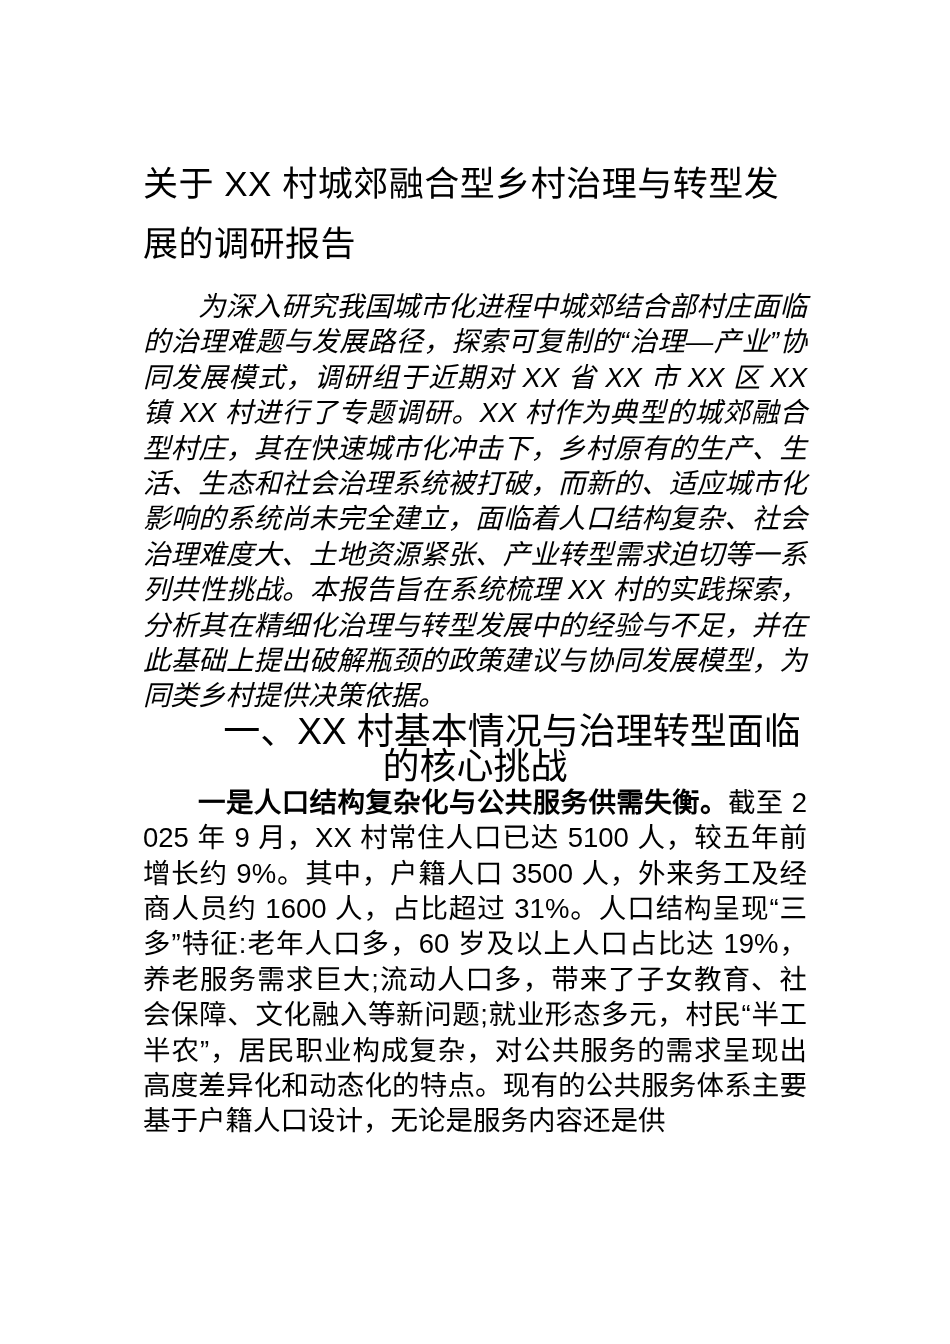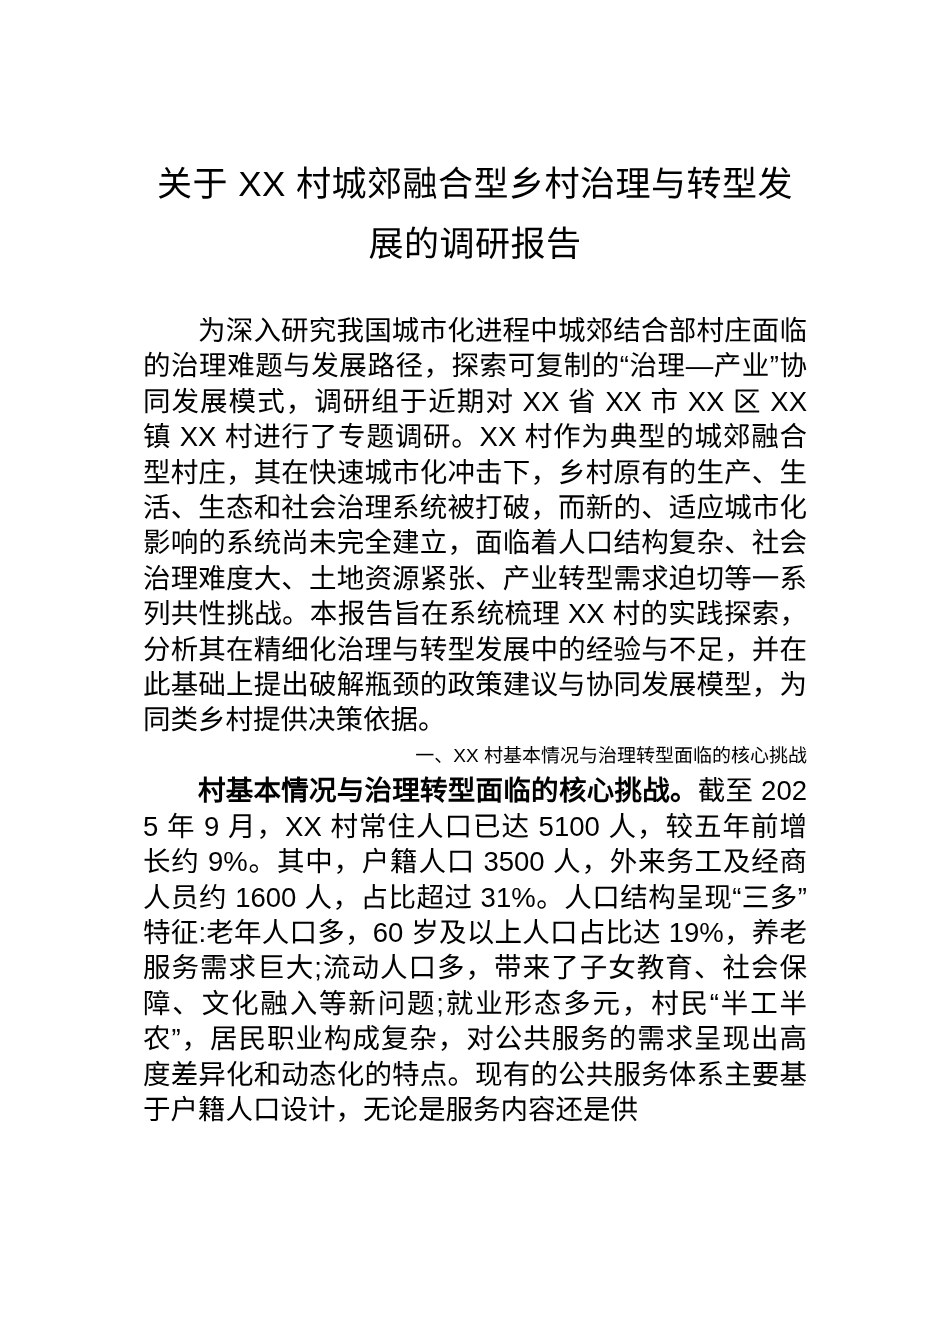--- a/index.html
+++ b/index.html
@@ -27,21 +27,20 @@
     left: 143px;
     top: 0;
     width: 664px;
   }
 
   
   .doc-title {
     font-family: "Liberation Sans", "DejaVu Sans", sans-serif;
     font-size: 35px;
     line-height: 60px;
-    text-align: center;
     letter-spacing: 0.5px;
     margin: 0;
     padding-top: 154px;
     font-weight: 400;
     white-space: normal;
   }
 
   
   .para {
     font-family: "Liberation Sans", "DejaVu Sans", sans-serif;
@@ -49,32 +48,33 @@
     line-height: 35.4px;
     text-align: justify;
     text-justify: inter-ideograph;
     margin: 0;
     text-indent: 2em;
     word-break: break-all;
     letter-spacing: 0;
   }
 
   .para.first-para {
-    margin-top: 39px;
+    margin-top: 15px;
+    font-style: italic;
   }
 
   
   .heading-2 {
     font-family: "Liberation Sans", "DejaVu Sans", sans-serif;
-    font-size: 19px;
+    font-size: 37px;
     line-height: 35.4px;
     margin: 0;
     text-indent: 2em;
     font-weight: 400;
-    text-align: right;
+    text-align: center;
     word-break: break-all;
   }
 
   
   .lead-bold {
     font-weight: 700;
   }
 
   .page-surface-guard {
     position: absolute;
@@ -89,18 +89,18 @@
 
   <div class="doc-body">
 
     <h1 class="doc-title">关于 XX 村城郊融合型乡村治理与转型发展的调研报告</h1>
 
     <p class="para first-para">为深入研究我国城市化进程中城郊结合部村庄面临的治理难题与发展路径，探索可复制的“治理—产业”协同发展模式，调研组于近期对 XX 省 XX 市 XX 区 XX 镇 XX 村进行了专题调研。XX 村作为典型的城郊融合型村庄，其在快速城市化冲击下，乡村原有的生产、生活、生态和社会治理系统被打破，而新的、适应城市化影响的系统尚未完全建立，面临着人口结构复杂、社会治理难度大、土地资源紧张、产业转型需求迫切等一系列共性挑战。本报告旨在系统梳理 XX 村的实践探索，分析其在精细化治理与转型发展中的经验与不足，并在此基础上提出破解瓶颈的政策建议与协同发展模型，为同类乡村提供决策依据。</p>
 
     <p class="heading-2">一、XX 村基本情况与治理转型面临的核心挑战</p>
 
 
-    <p class="para"><span class="lead-bold">村基本情况与治理转型面临的核心挑战。</span><span>截至 2025 年 9 月，XX 村常住人口已达 5100 人，较五年前增长约 9%。其中，户籍人口 3500 人，外来务工及经商人员约 1600 人，占比超过 31%。人口结构呈现“三多”特征:老年人口多，60 岁及以上人口占比达 19%，养老服务需求巨大;流动人口多，带来了子女教育、社会保障、文化融入等新问题;就业形态多元，村民“半工半农”，居民职业构成复杂，对公共服务的需求呈现出高度差异化和动态化的特点。现有的公共服务体系主要基于户籍人口设计，无论是服务内容还是供</span></p>
+    <p class="para"><span class="lead-bold">一是人口结构复杂化与公共服务供需失衡。</span><span>截至 2025 年 9 月，XX 村常住人口已达 5100 人，较五年前增长约 9%。其中，户籍人口 3500 人，外来务工及经商人员约 1600 人，占比超过 31%。人口结构呈现“三多”特征:老年人口多，60 岁及以上人口占比达 19%，养老服务需求巨大;流动人口多，带来了子女教育、社会保障、文化融入等新问题;就业形态多元，村民“半工半农”，居民职业构成复杂，对公共服务的需求呈现出高度差异化和动态化的特点。现有的公共服务体系主要基于户籍人口设计，无论是服务内容还是供</span></p>
 
   </div>
 
   <div class="page-surface-guard"></div>
 </div>
 
 </body></html>

